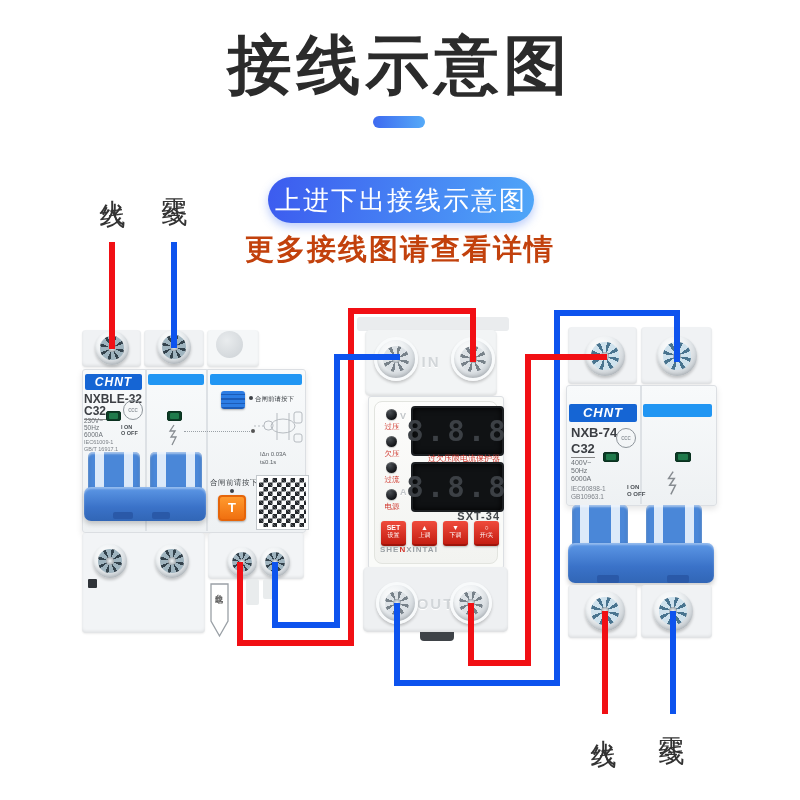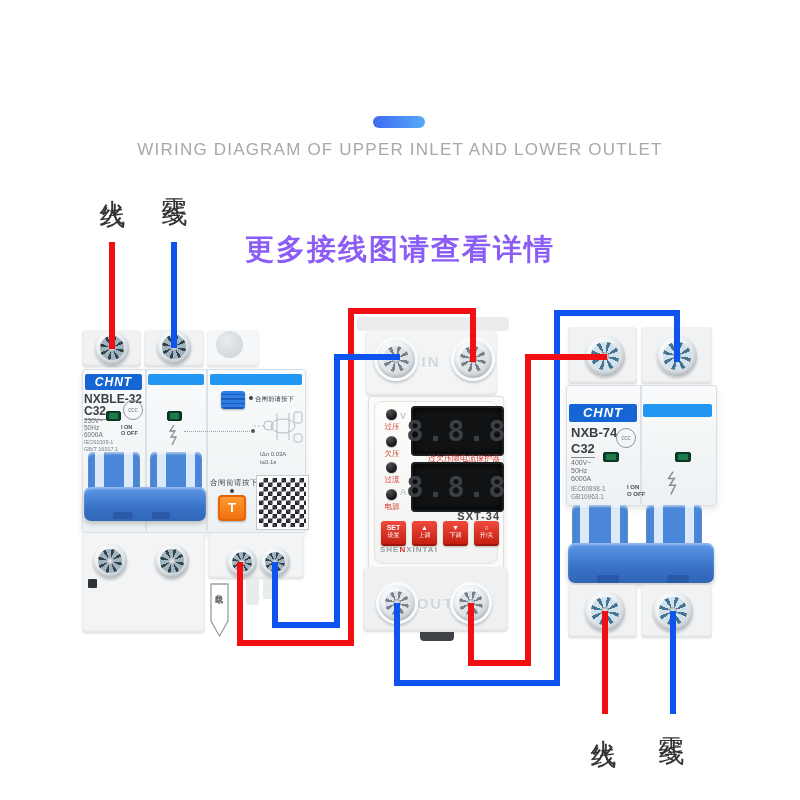--- a/index.html
+++ b/index.html
@@ -12,21 +12,21 @@
   .title{left:0;top:22px;width:800px;font-size:64px;font-weight:bold;color:#2b2b2b;
          letter-spacing:5px;text-align:center;}
   .dash{left:373px;top:116px;width:52px;height:12px;border-radius:6px;
         background:linear-gradient(90deg,#3e6af0,#55aaf8);}
   .sub-en{left:0;top:140px;width:800px;font-size:17px;color:#a8a8a8;letter-spacing:1.2px;
           text-align:center;}
   .pill{left:268px;top:177px;width:266px;height:46px;border-radius:23px;
         background:linear-gradient(100deg,#3c5bef,#4fa6f8);color:#fff;font-size:26px;
         line-height:46px;text-align:center;letter-spacing:2px;
         box-shadow:0 4px 10px rgba(60,110,240,.35);}
-  .note{left:0;top:230px;width:800px;font-size:29px;color:#8b5cf6;font-weight:600;
+  .note{left:0;top:230px;width:800px;font-size:29px;color:#c2410c;font-weight:600;
         letter-spacing:2px;text-align:center;}
 
   
   .vlabel{writing-mode:vertical-rl;text-orientation:upright;font-size:26px;color:#333;
           letter-spacing:3px;line-height:1;}
   .wire{position:absolute;}
   .wire.red{background:#f10f14;}
   .wire.blue{background:#0d53ee;}
 
   
@@ -78,22 +78,23 @@
         background:radial-gradient(circle at 35% 30%,#4a4f54,#131518 70%);
         box-shadow:inset 0 1px 1px rgba(255,255,255,.25),0 1px 1px rgba(0,0,0,.2);}
   .emboss{position:absolute;color:#d2d6d9;font-weight:bold;letter-spacing:2px;text-align:center;
         text-shadow:0 1px 0 #fff;}
 </style>
 </head>
 <body>
 
 <div class="canvas">
 
+  <div class="abs title">接线示意图</div>
   <div class="abs dash"></div>
-  <div class="abs sub-en">WIRING DIAGRAM OF UPPER INLET AND LOWER OUTLET</div>
+  <div class="abs pill">上进下出接线示意图</div>
   <div class="abs note">更多接线图请查看详情</div>
 
   <div class="abs vlabel" style="left:100px;top:179px;">火线</div>
   <div class="abs vlabel" style="left:162px;top:177px;">零线</div>
   <div class="wire red" style="left:109px;top:242px;width:6px;height:107px;z-index:7;"></div>
   <div class="wire blue" style="left:171px;top:242px;width:6px;height:106px;z-index:7;"></div>
 
   <div class="block" style="left:82px;top:330px;width:59px;height:37px;"></div>
   <div class="block" style="left:144px;top:330px;width:60px;height:37px;"></div>
   <div class="block" style="left:207px;top:330px;width:52px;height:37px;background:#f5f7f8;"></div>

